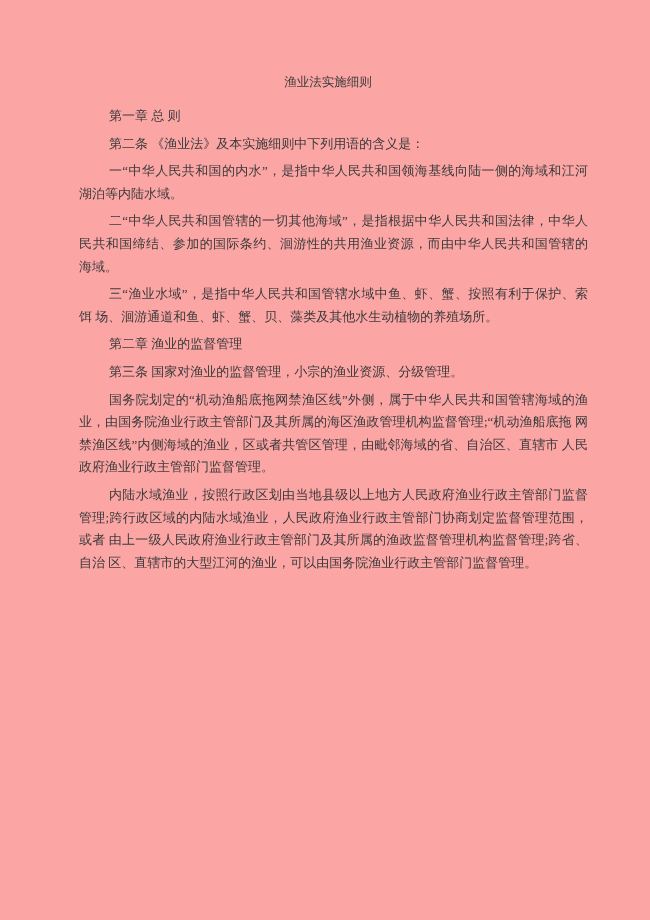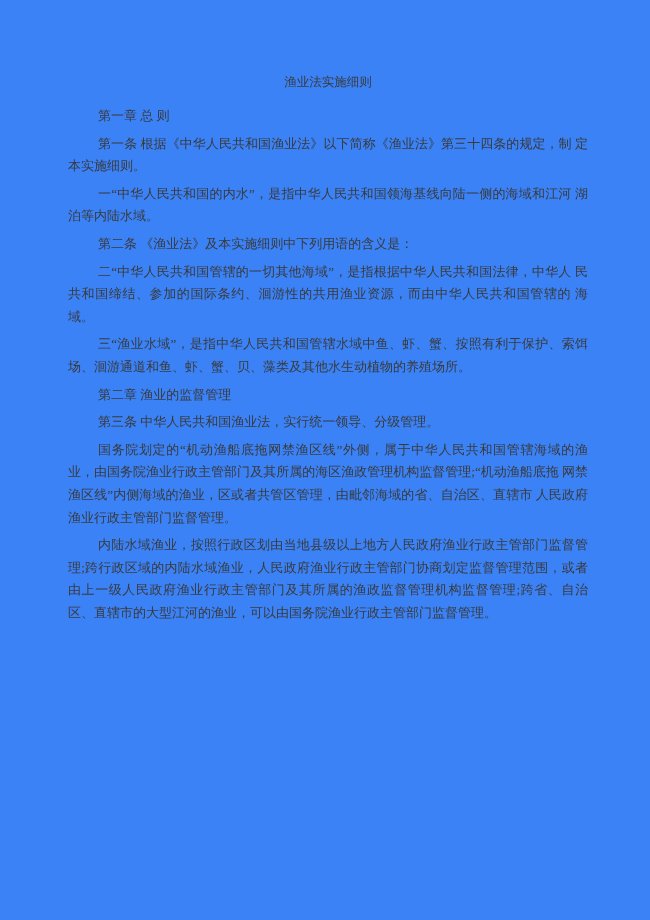--- a/index.html
+++ b/index.html
@@ -4,53 +4,52 @@
 <style>
   html, body {
     margin: 0;
     padding: 0;
     background: #ffffff;
   }
   .page {
     position: relative;
     width: 650px;
     height: 920px;
-    background: #3b82f6;
+    background: #fca5a5;
     box-sizing: border-box;
     padding: 73px 62px 0 68px;
     font-family: "Liberation Serif", "DejaVu Serif", serif;
     color: #3a3a3a;
     overflow: hidden;
   }
   .doc-title {
     font-size: 12.5px;
     line-height: 18px;
     text-align: center;
     margin: 0 0 14px 0;
     font-weight: normal;
   }
   .block {
     font-size: 13px;
     line-height: 22.6px;
-    margin: 0 0 5px 0;
+    margin: 0 0 5px 11px;
     text-align: justify;
     text-indent: 30px;
     word-break: break-all;
   }
 </style>
 </head>
 <body>
 
 <div class="page">
   <div class="doc-title">渔业法实施细则</div>
   <div id="document-body">
       <p class="block">第一章 总 则</p>
-      <p class="block">第一条 根据《中华人民共和国渔业法》以下简称《渔业法》第三十四条的规定，制 定本实施细则。</p>
+      <p class="block">第二条 《渔业法》及本实施细则中下列用语的含义是：</p>
       <p class="block">一“中华人民共和国的内水”，是指中华人民共和国领海基线向陆一侧的海域和江河 湖泊等内陆水域。</p>
-      <p class="block">第二条 《渔业法》及本实施细则中下列用语的含义是：</p>
       <p class="block">二“中华人民共和国管辖的一切其他海域”，是指根据中华人民共和国法律，中华人 民共和国缔结、参加的国际条约、洄游性的共用渔业资源，而由中华人民共和国管辖的 海域。</p>
       <p class="block">三“渔业水域”，是指中华人民共和国管辖水域中鱼、虾、蟹、按照有利于保护、索饵 场、洄游通道和鱼、虾、蟹、贝、藻类及其他水生动植物的养殖场所。</p>
       <p class="block">第二章 渔业的监督管理</p>
-      <p class="block">第三条 中华人民共和国渔业法，实行统一领导、分级管理。</p>
+      <p class="block">第三条 国家对渔业的监督管理，小宗的渔业资源、分级管理。</p>
       <p class="block">国务院划定的“机动渔船底拖网禁渔区线”外侧，属于中华人民共和国管辖海域的渔业，由国务院渔业行政主管部门及其所属的海区渔政管理机构监督管理;“机动渔船底拖 网禁渔区线”内侧海域的渔业，区或者共管区管理，由毗邻海域的省、自治区、直辖市 人民政府渔业行政主管部门监督管理。</p>
       <p class="block">内陆水域渔业，按照行政区划由当地县级以上地方人民政府渔业行政主管部门监督管理;跨行政区域的内陆水域渔业，人民政府渔业行政主管部门协商划定监督管理范围，或者 由上一级人民政府渔业行政主管部门及其所属的渔政监督管理机构监督管理;跨省、自治 区、直辖市的大型江河的渔业，可以由国务院渔业行政主管部门监督管理。</p>
     </div>
 </div>
 
 </body></html>

